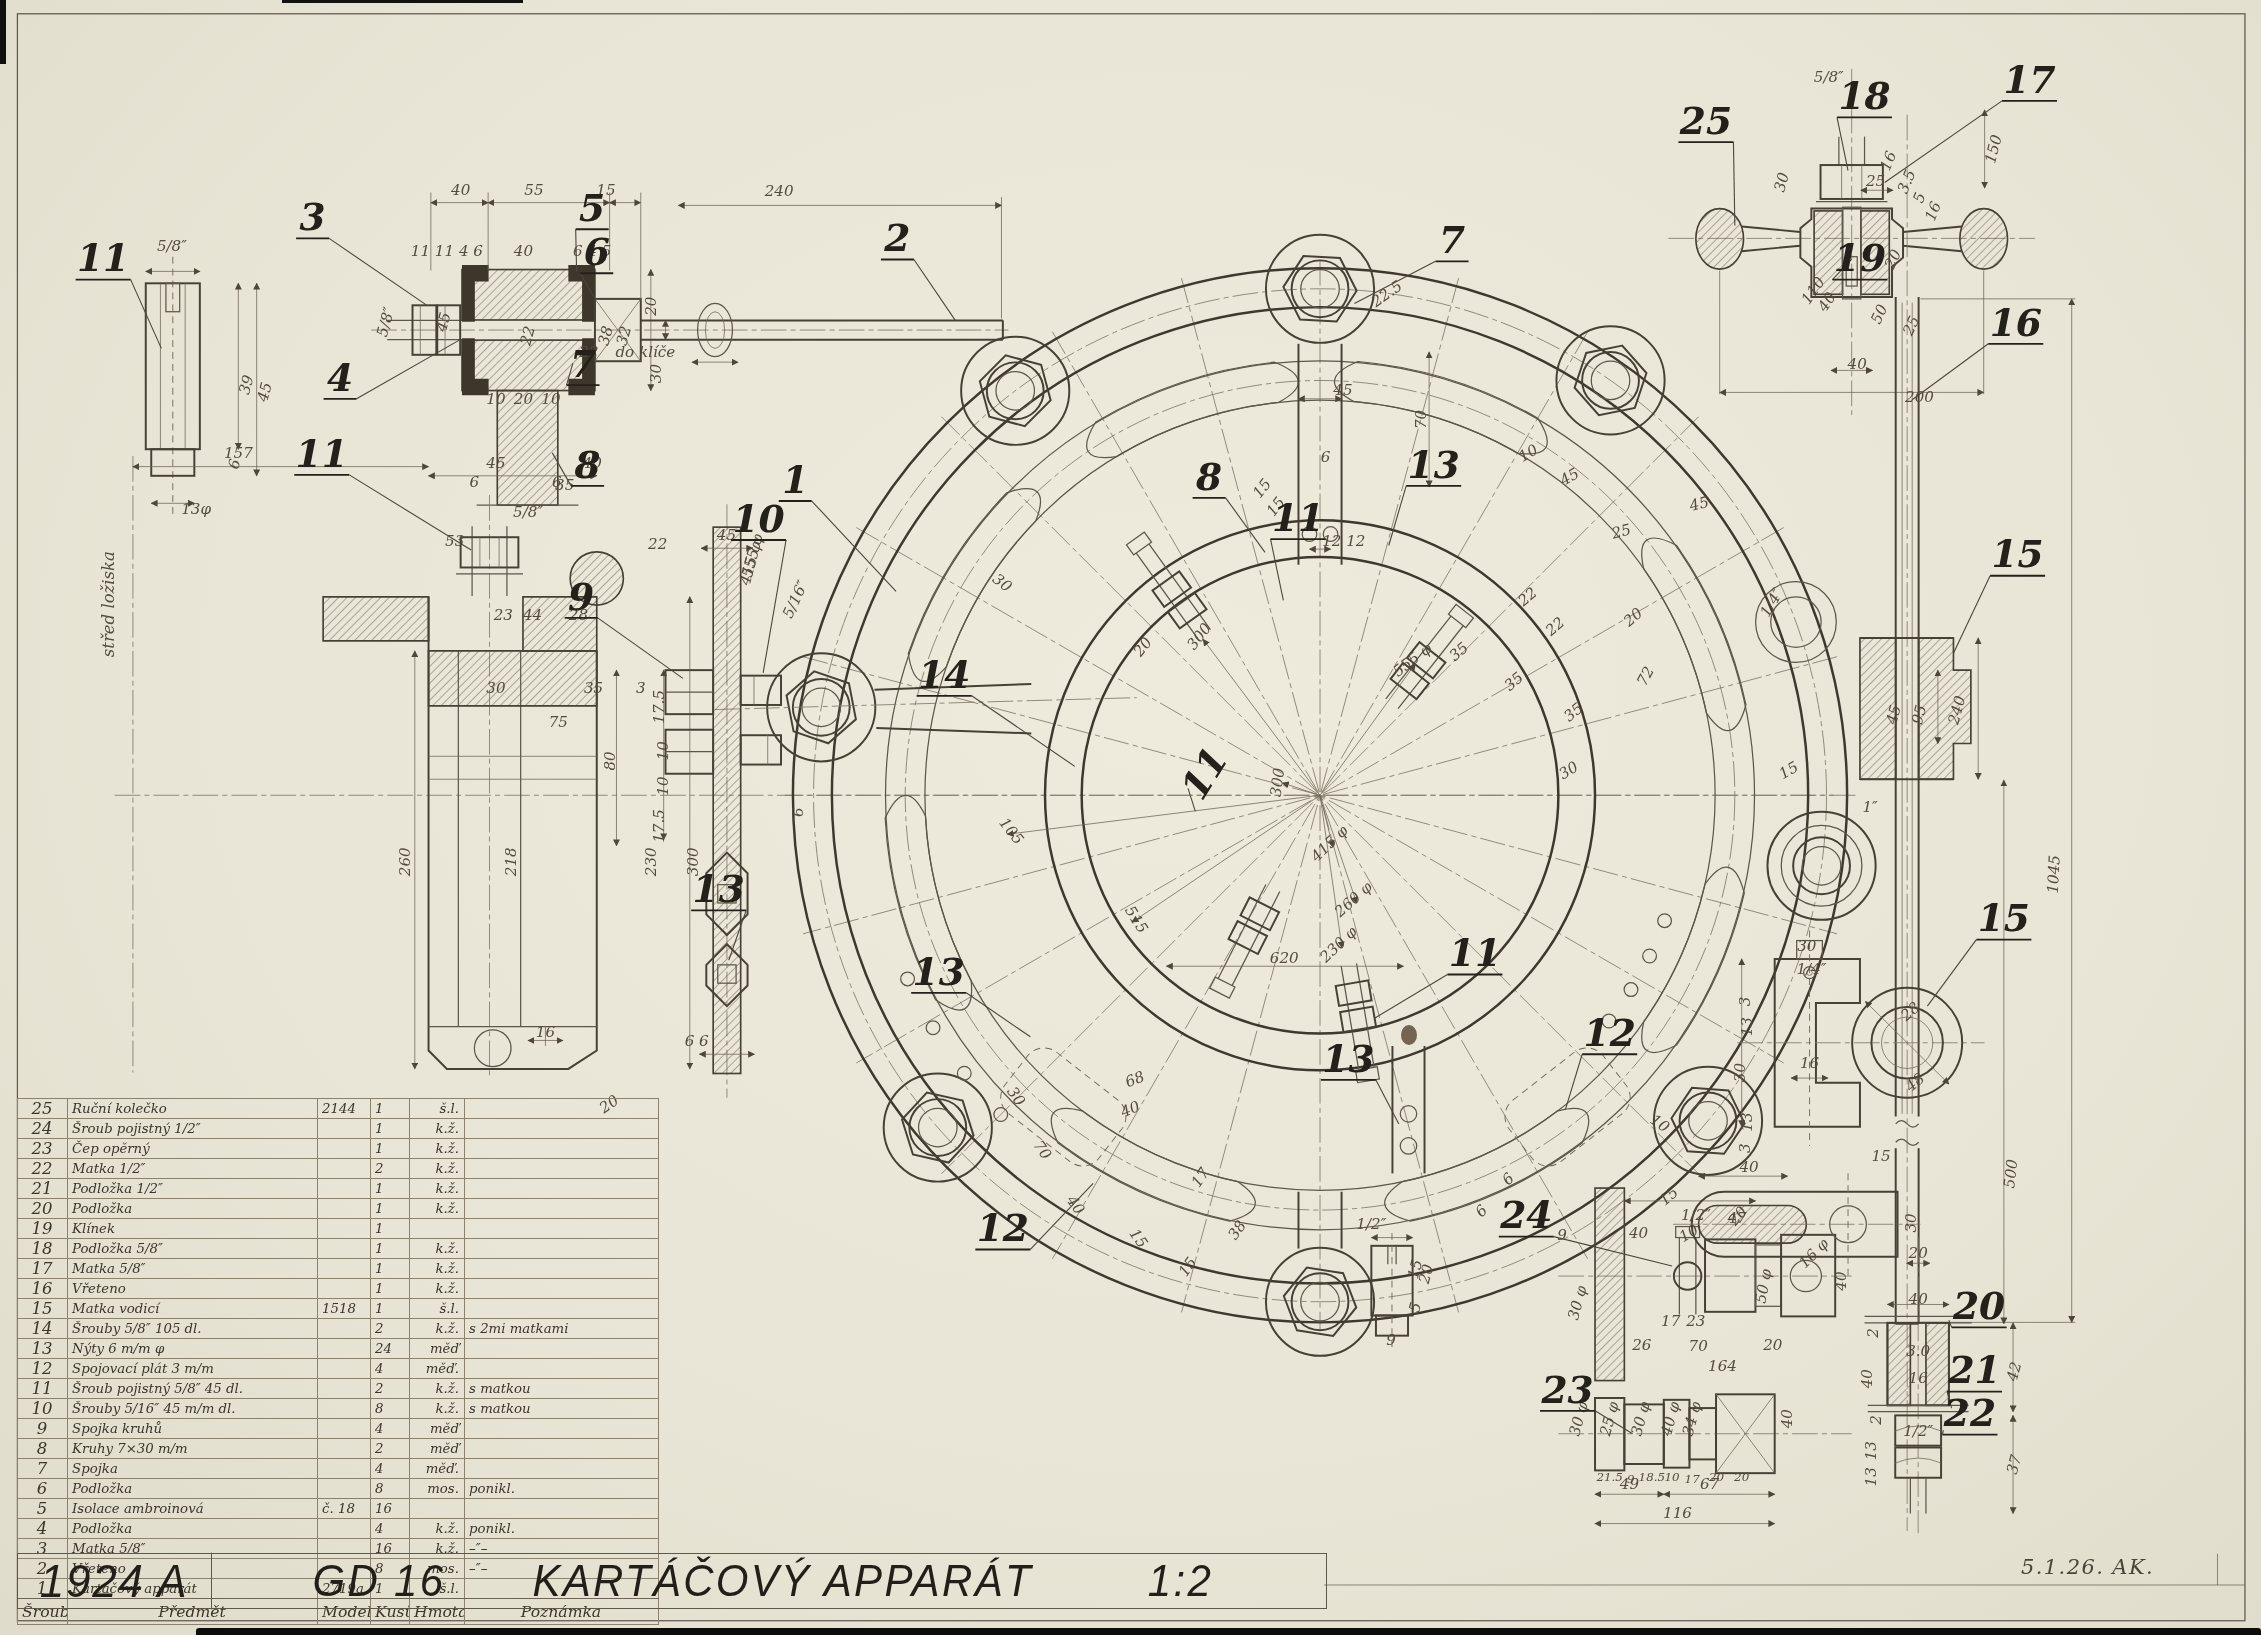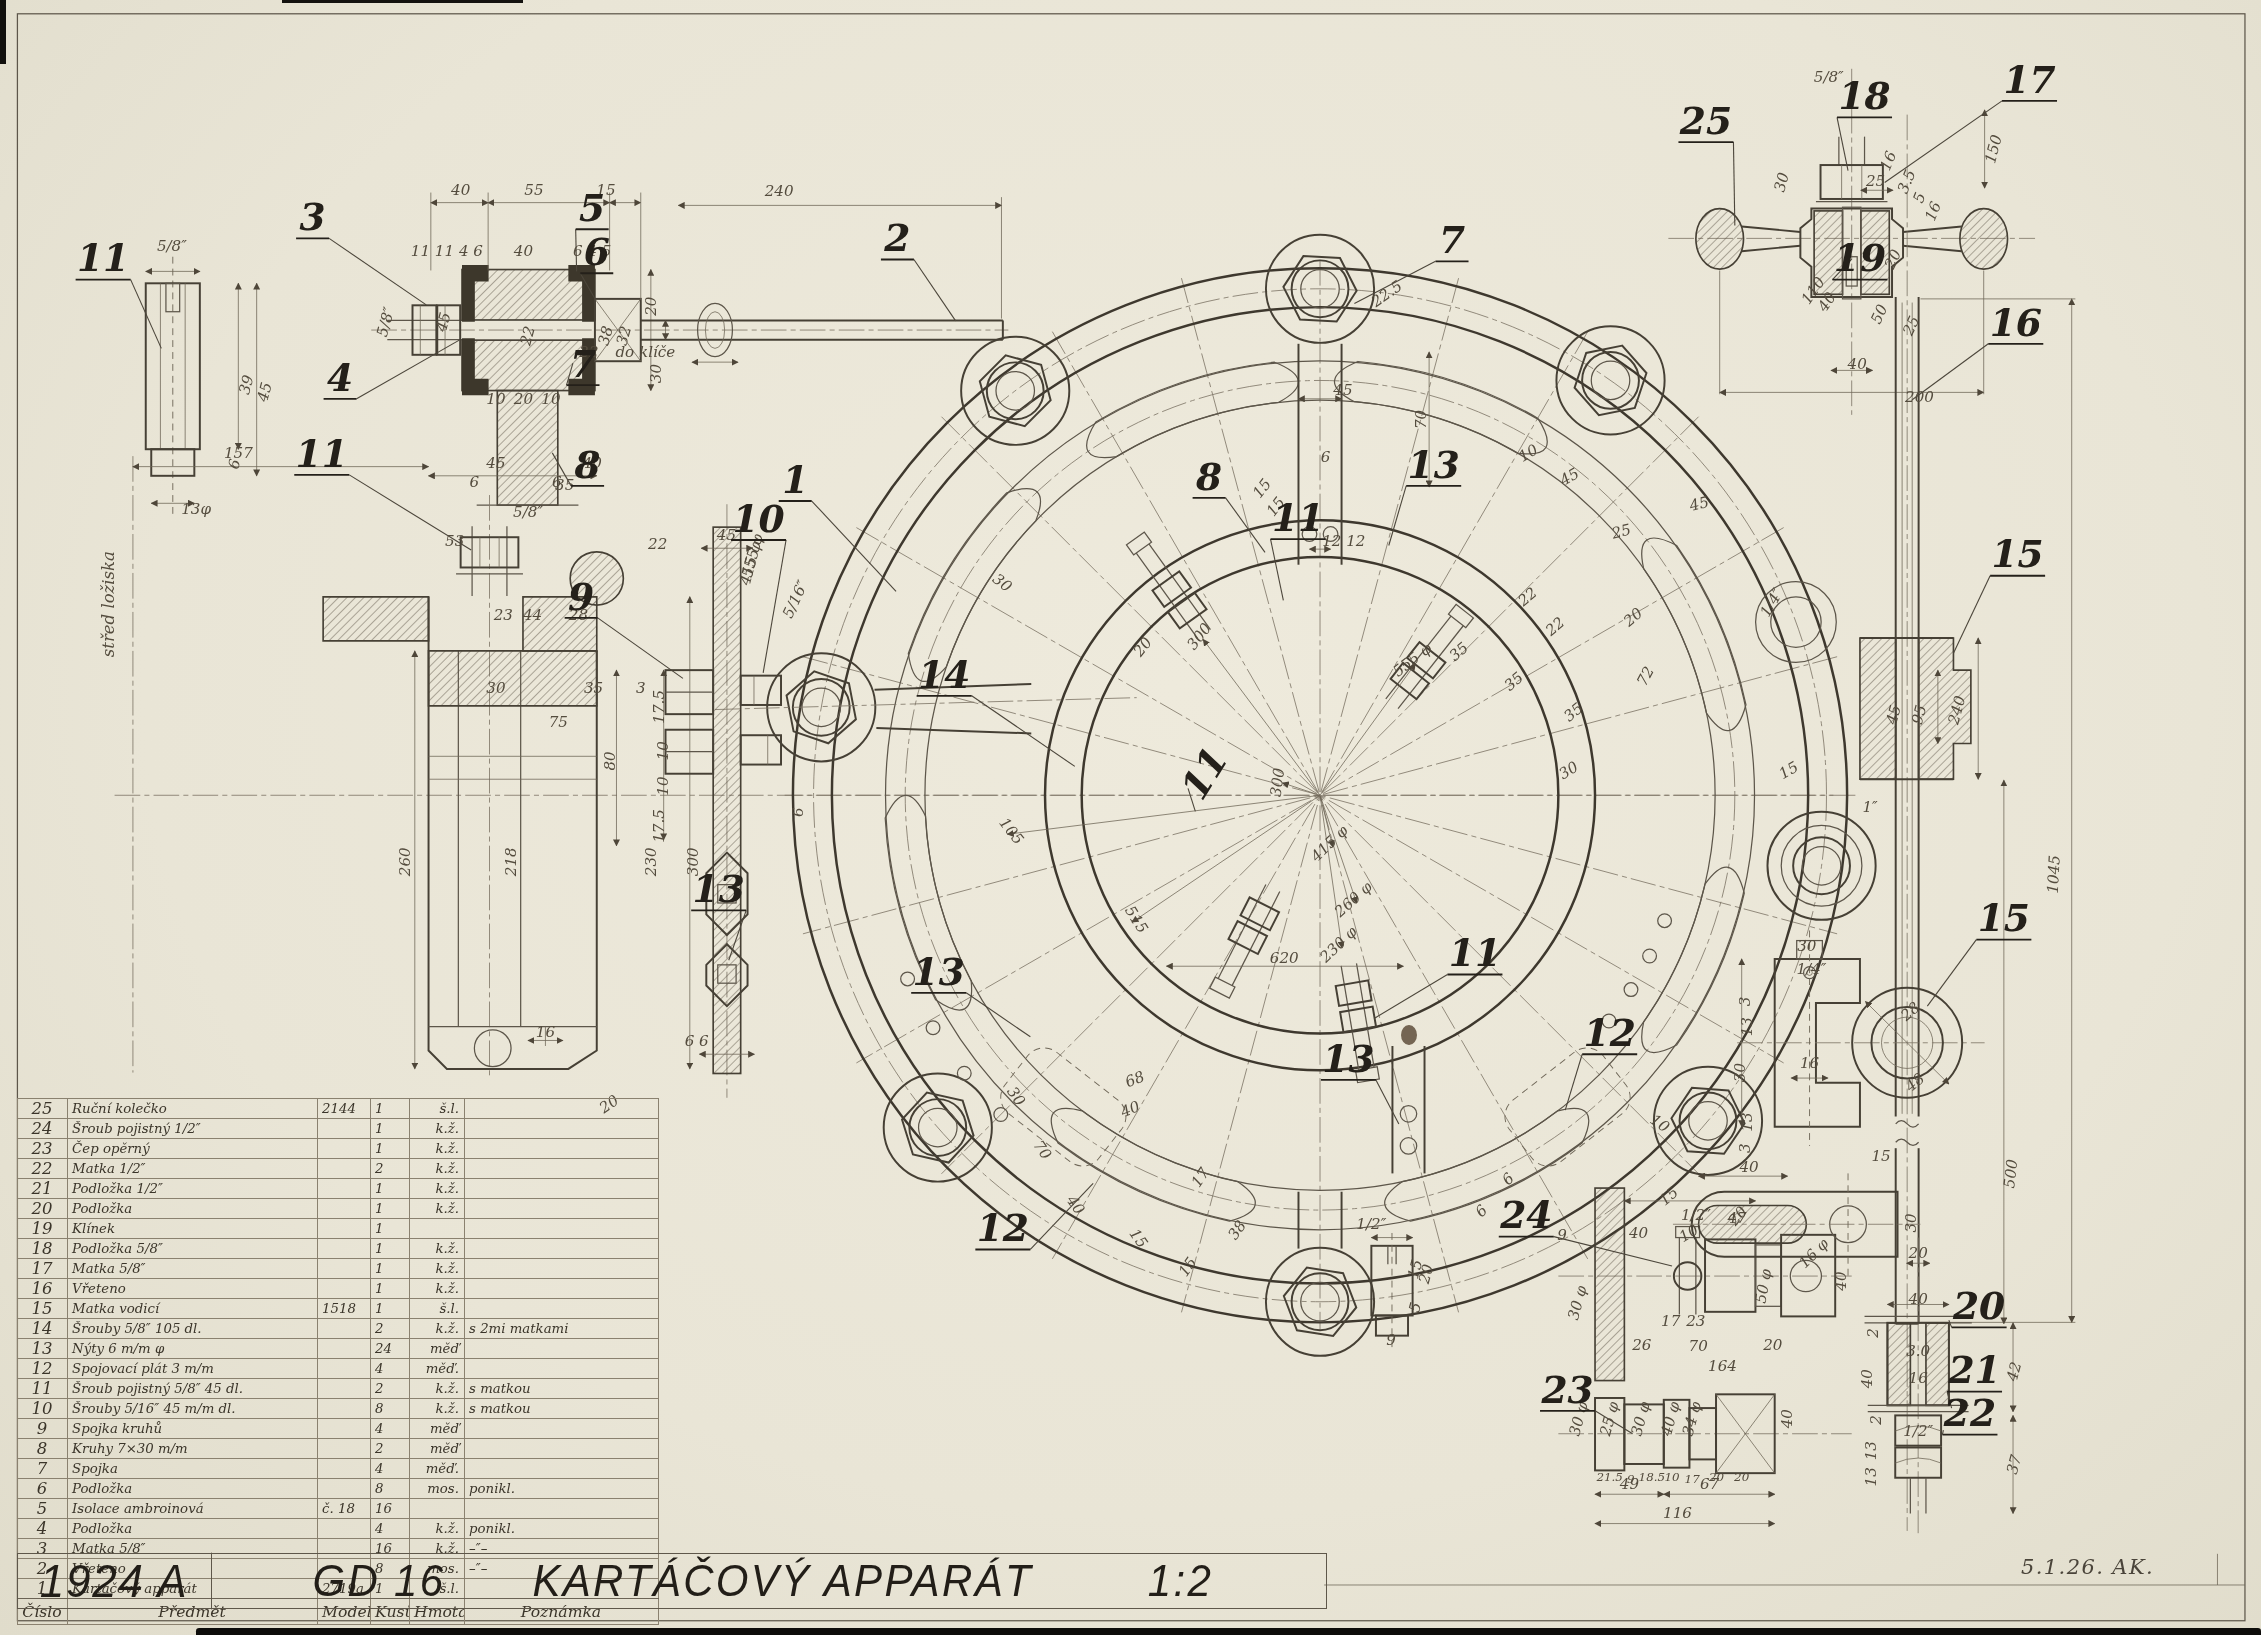--- a/index.html
+++ b/index.html
@@ -941,21 +941,21 @@
           </tr>
           <tr>
             <td class="c0">1</td>
             <td class="c1">Kartáčový apparát</td>
             <td class="c2">2719a</td>
             <td class="c3">1</td>
             <td class="c4">š.l.</td>
             <td class="c5"></td>
           </tr>
           <tr class="hdr">
-            <td>Číslo</td>
+            <td>Šroub</td>
             <td>Předmět</td>
             <td>Model</td>
             <td>Kusů</td>
             <td>Hmota</td>
             <td>Poznámka</td>
           </tr>
         </tbody>
   </table>
 </div>
 

